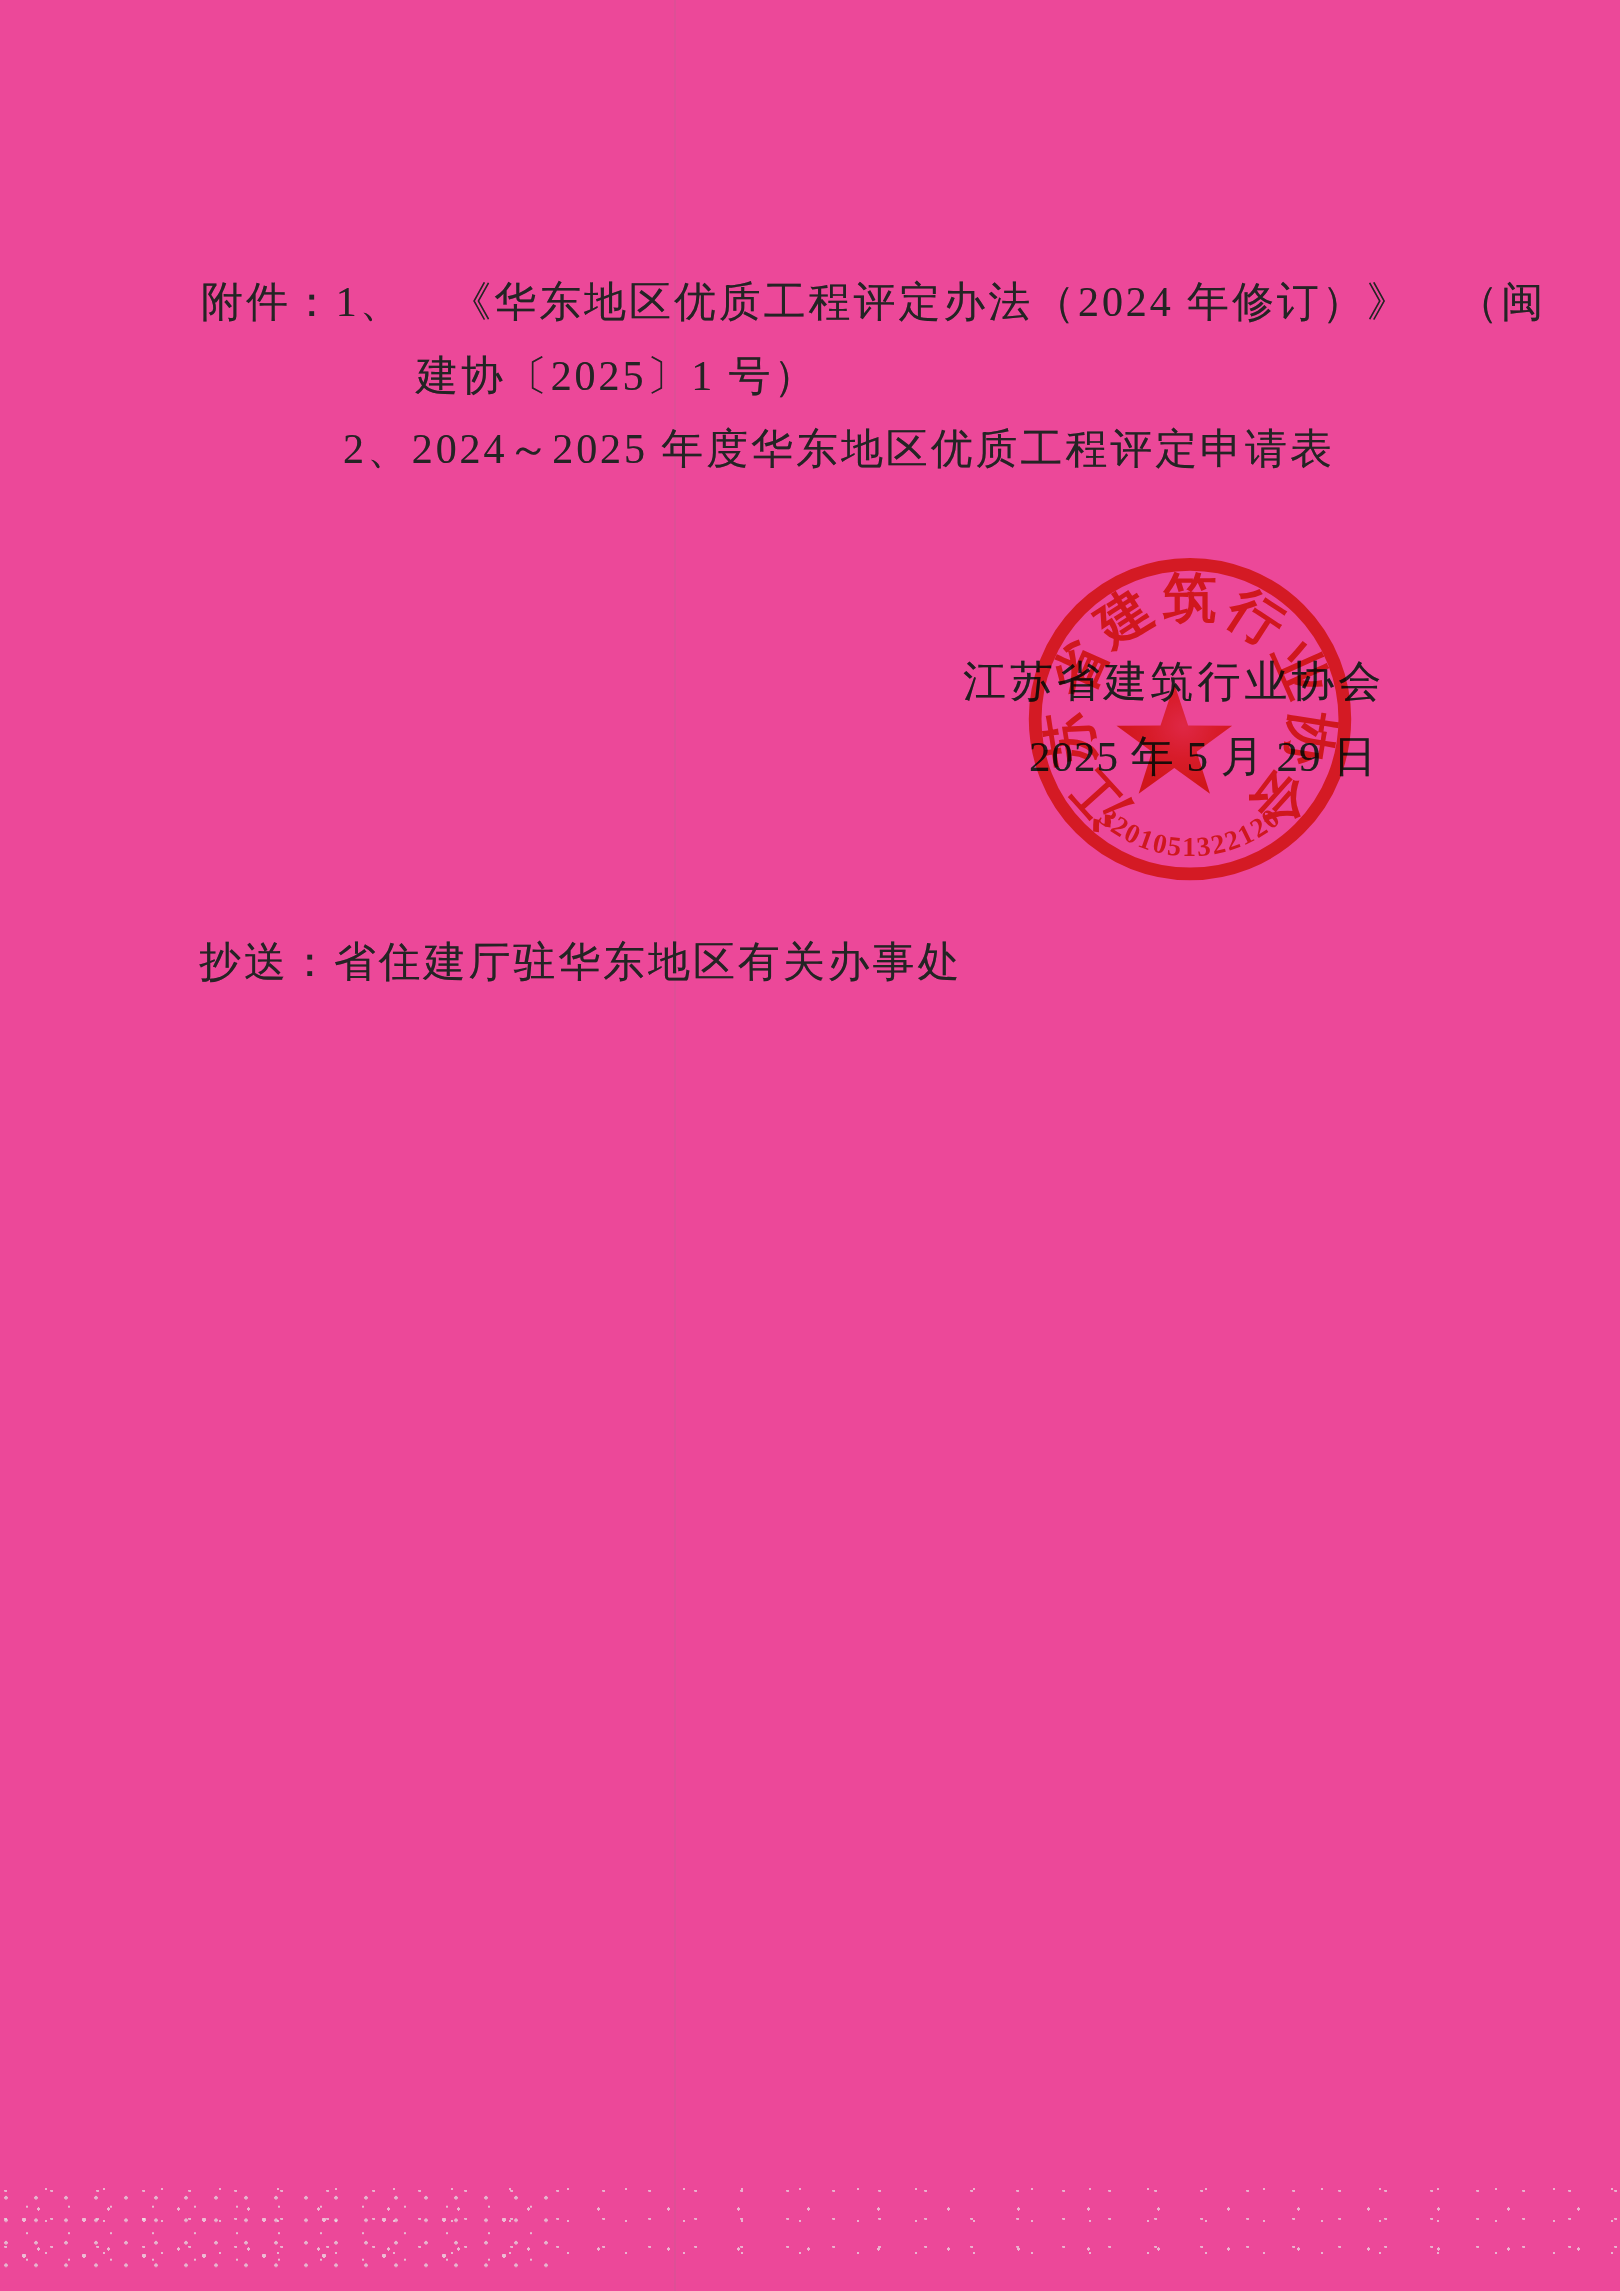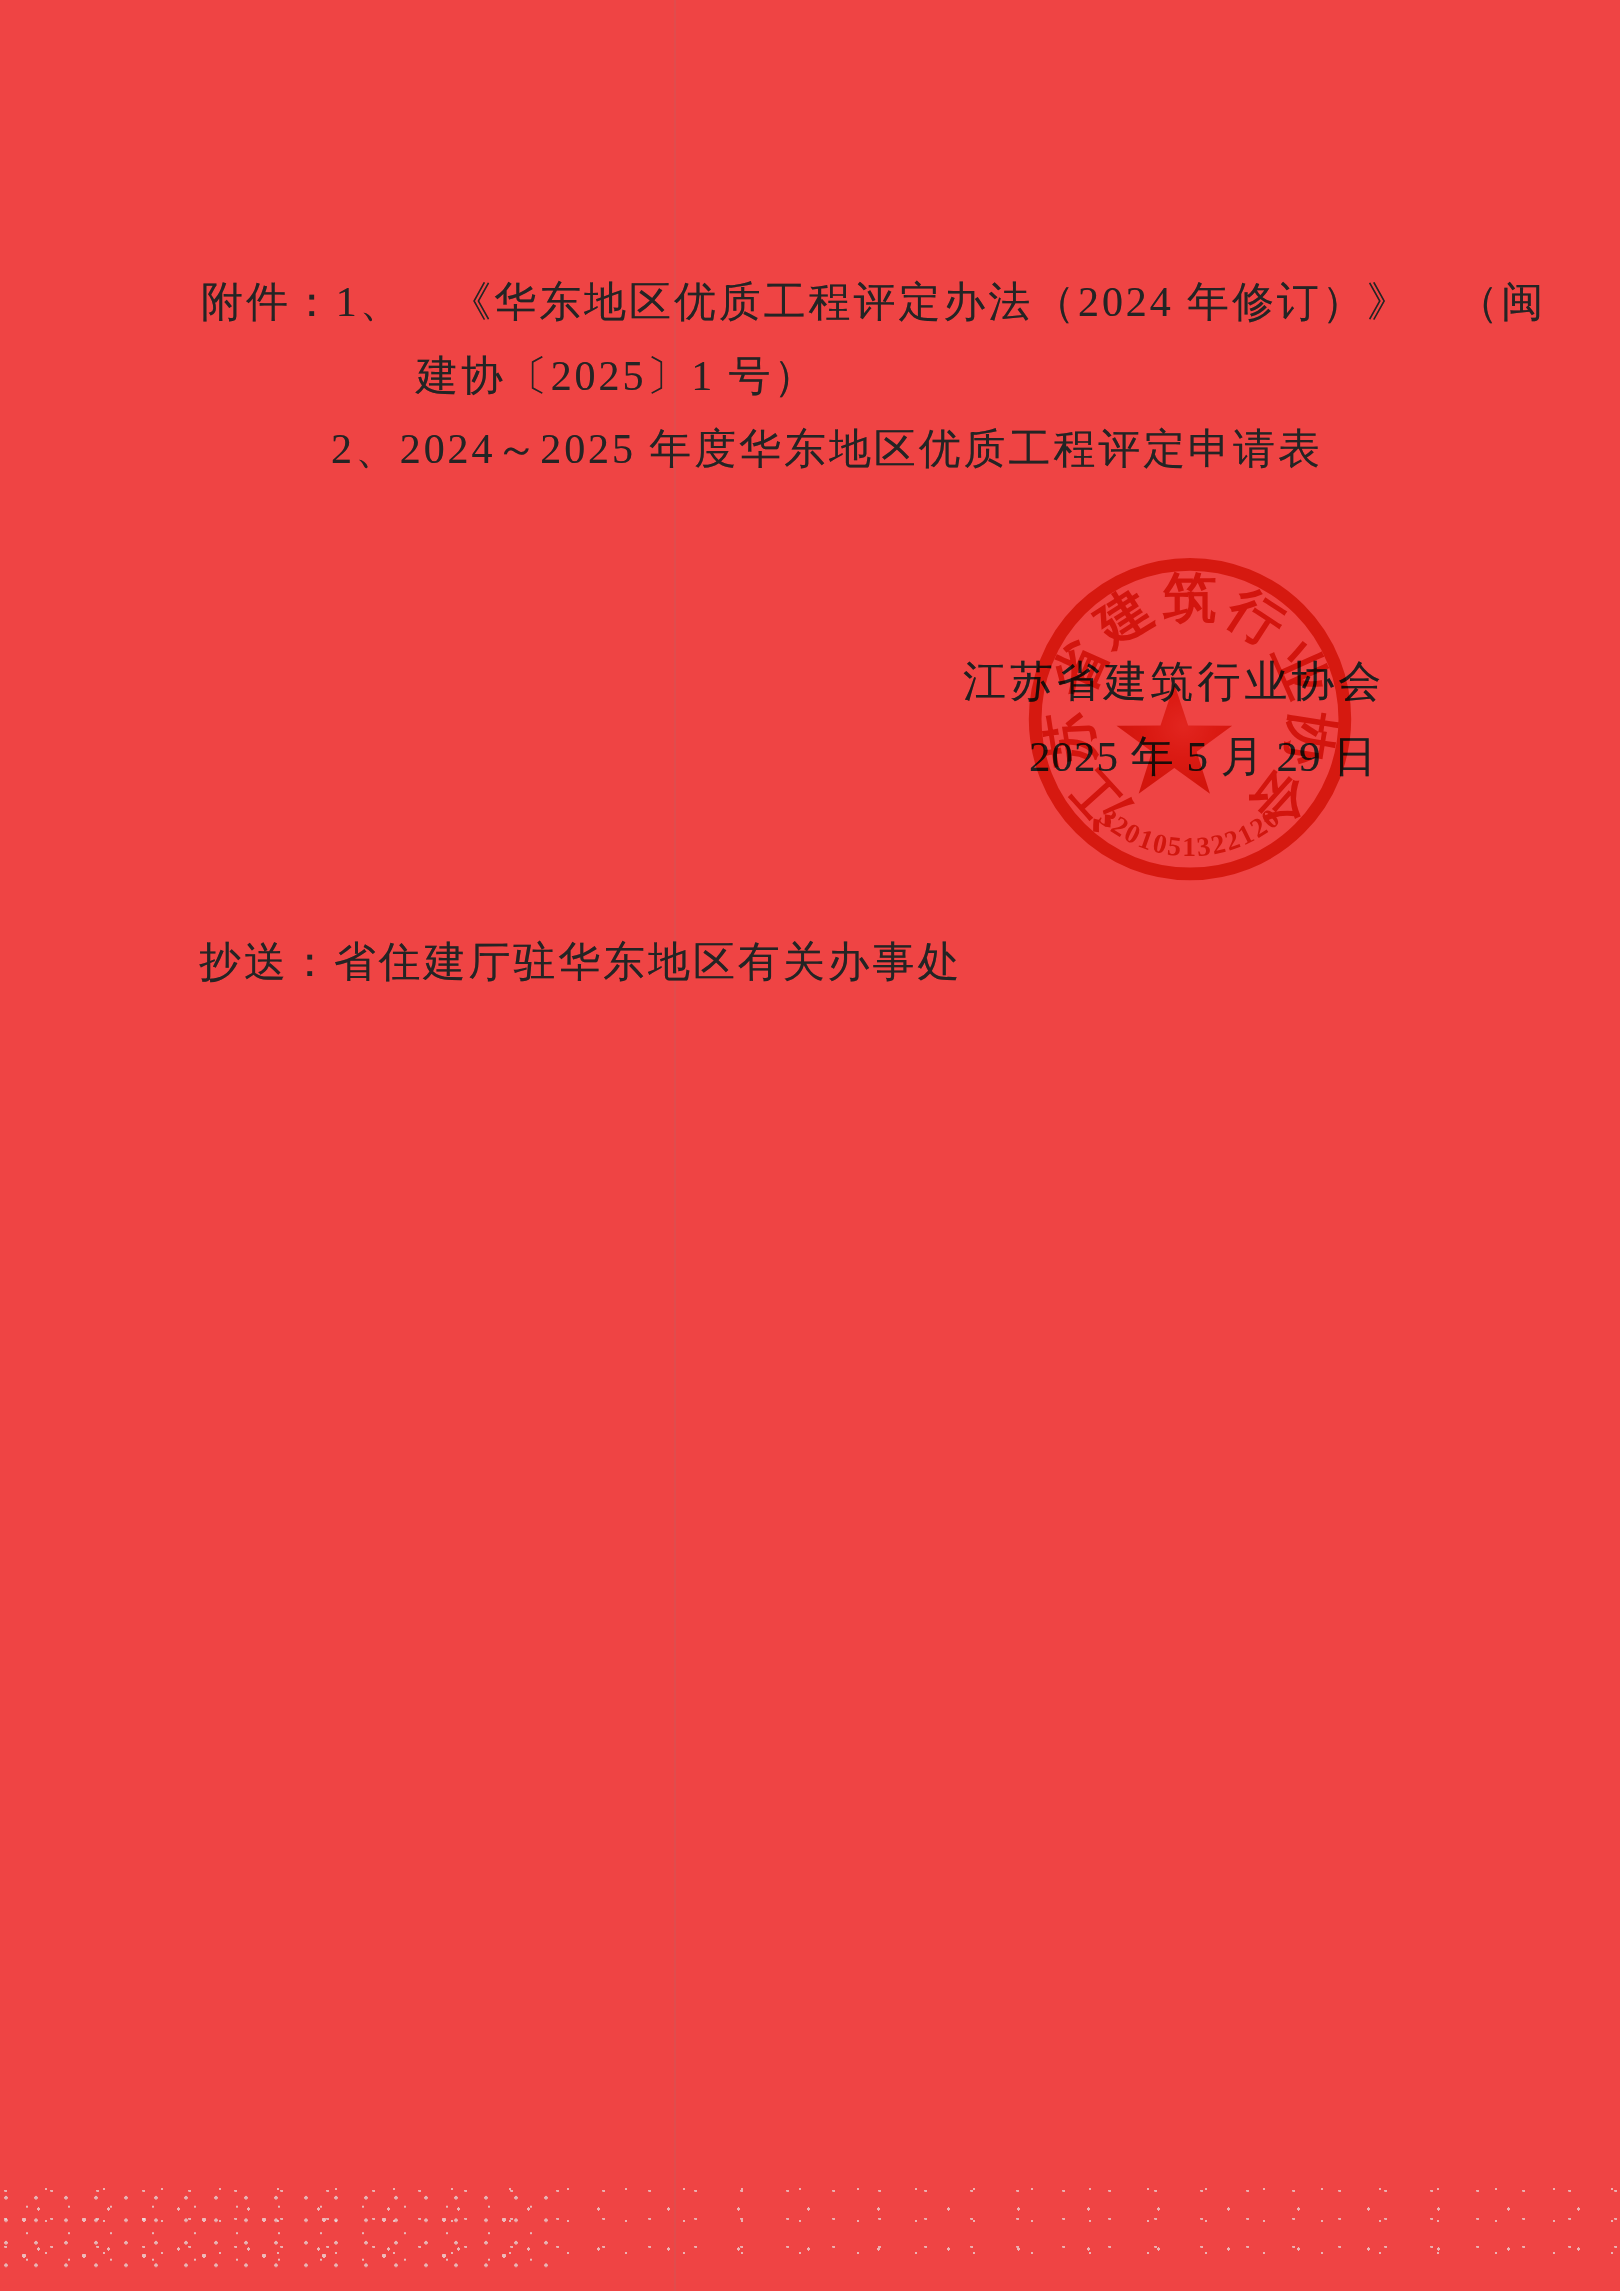--- a/index.html
+++ b/index.html
@@ -1,39 +1,39 @@
 <!DOCTYPE html>
 <html><head>
 <meta charset="utf-8">
 <style>
   html,body{margin:0;padding:0;background:#ffffff;}
   #page{
     position:relative;
     width:1620px;height:2292px;
-    background:#ef4444;
+    background:#ec4899;
     overflow:hidden;
     font-family:"Liberation Serif","DejaVu Serif",serif;
   }
   
   .fold-line{
     position:absolute;left:674px;top:0;width:2px;height:2292px;
     background:rgba(130,130,130,0.13);
   }
   .docline{
     position:absolute;
     color:#242424;
     font-size:42px;
     line-height:1;
     letter-spacing:2.9px;
     white-space:nowrap;
     text-shadow:0 0 0.6px rgba(40,40,40,0.45);
   }
   .att-1{left:201px;top:281px;}
   .att-2{left:416px;top:355px;}
-  .att-3{left:331px;top:428px;text-align:center;}
+  .att-3{left:343px;top:428px;text-align:center;}
   .att-4{left:331px;top:497px;}
   .sig-org{
     left:963px;top:660px;
     font-size:43px;letter-spacing:3.9px;color:#1f1f1f;
   }
   .sig-date{
     left:1029px;top:735px;
     font-size:43px;letter-spacing:1px;color:#1f1f1f;
   }
   .cc-line{left:199px;top:941px;}

